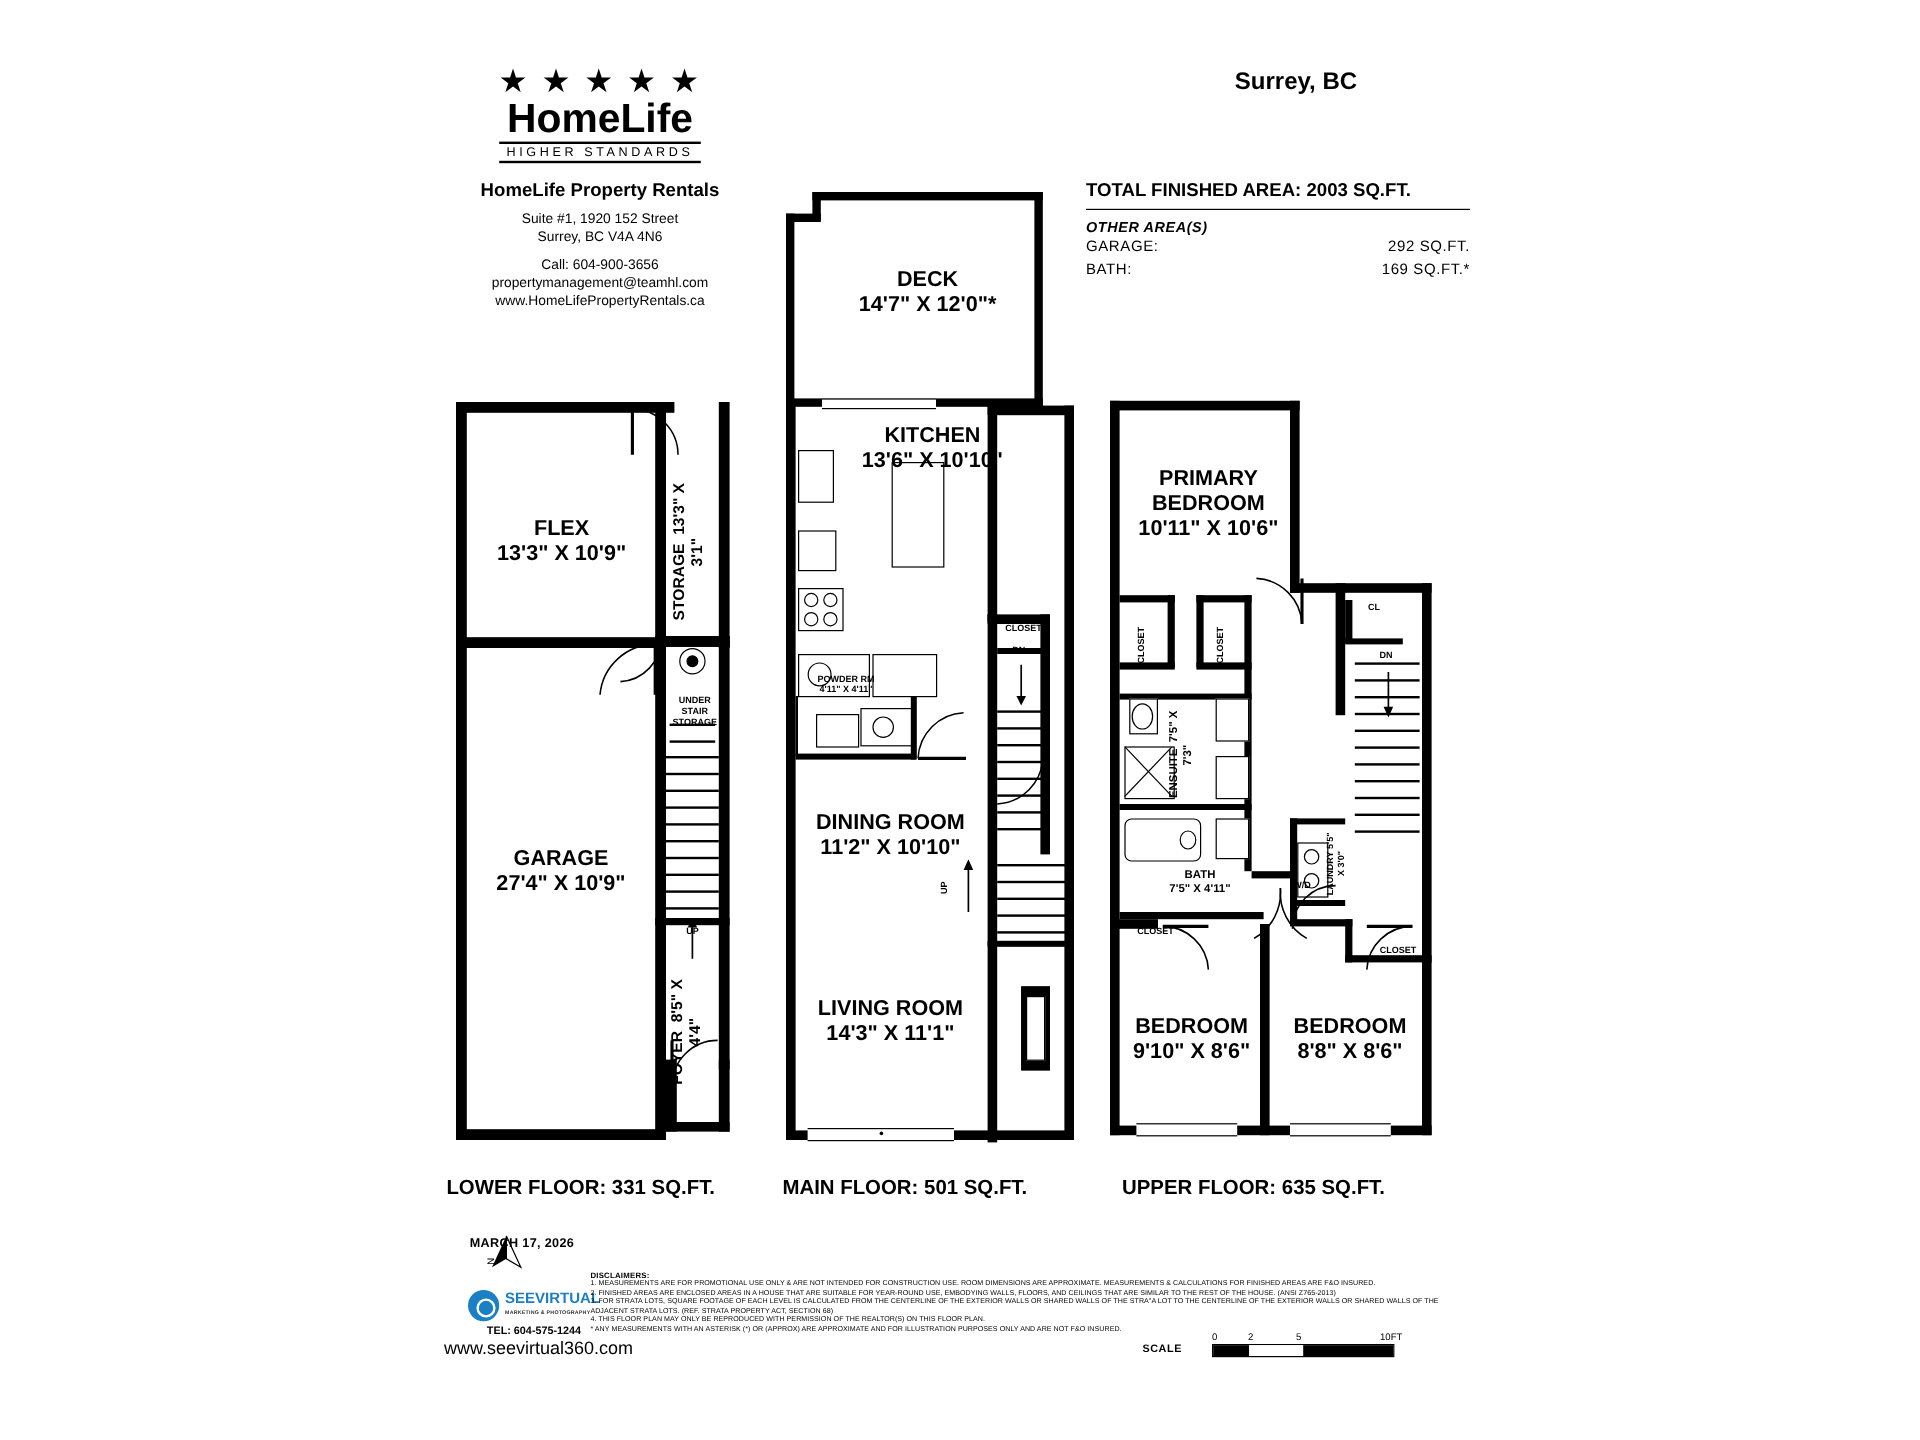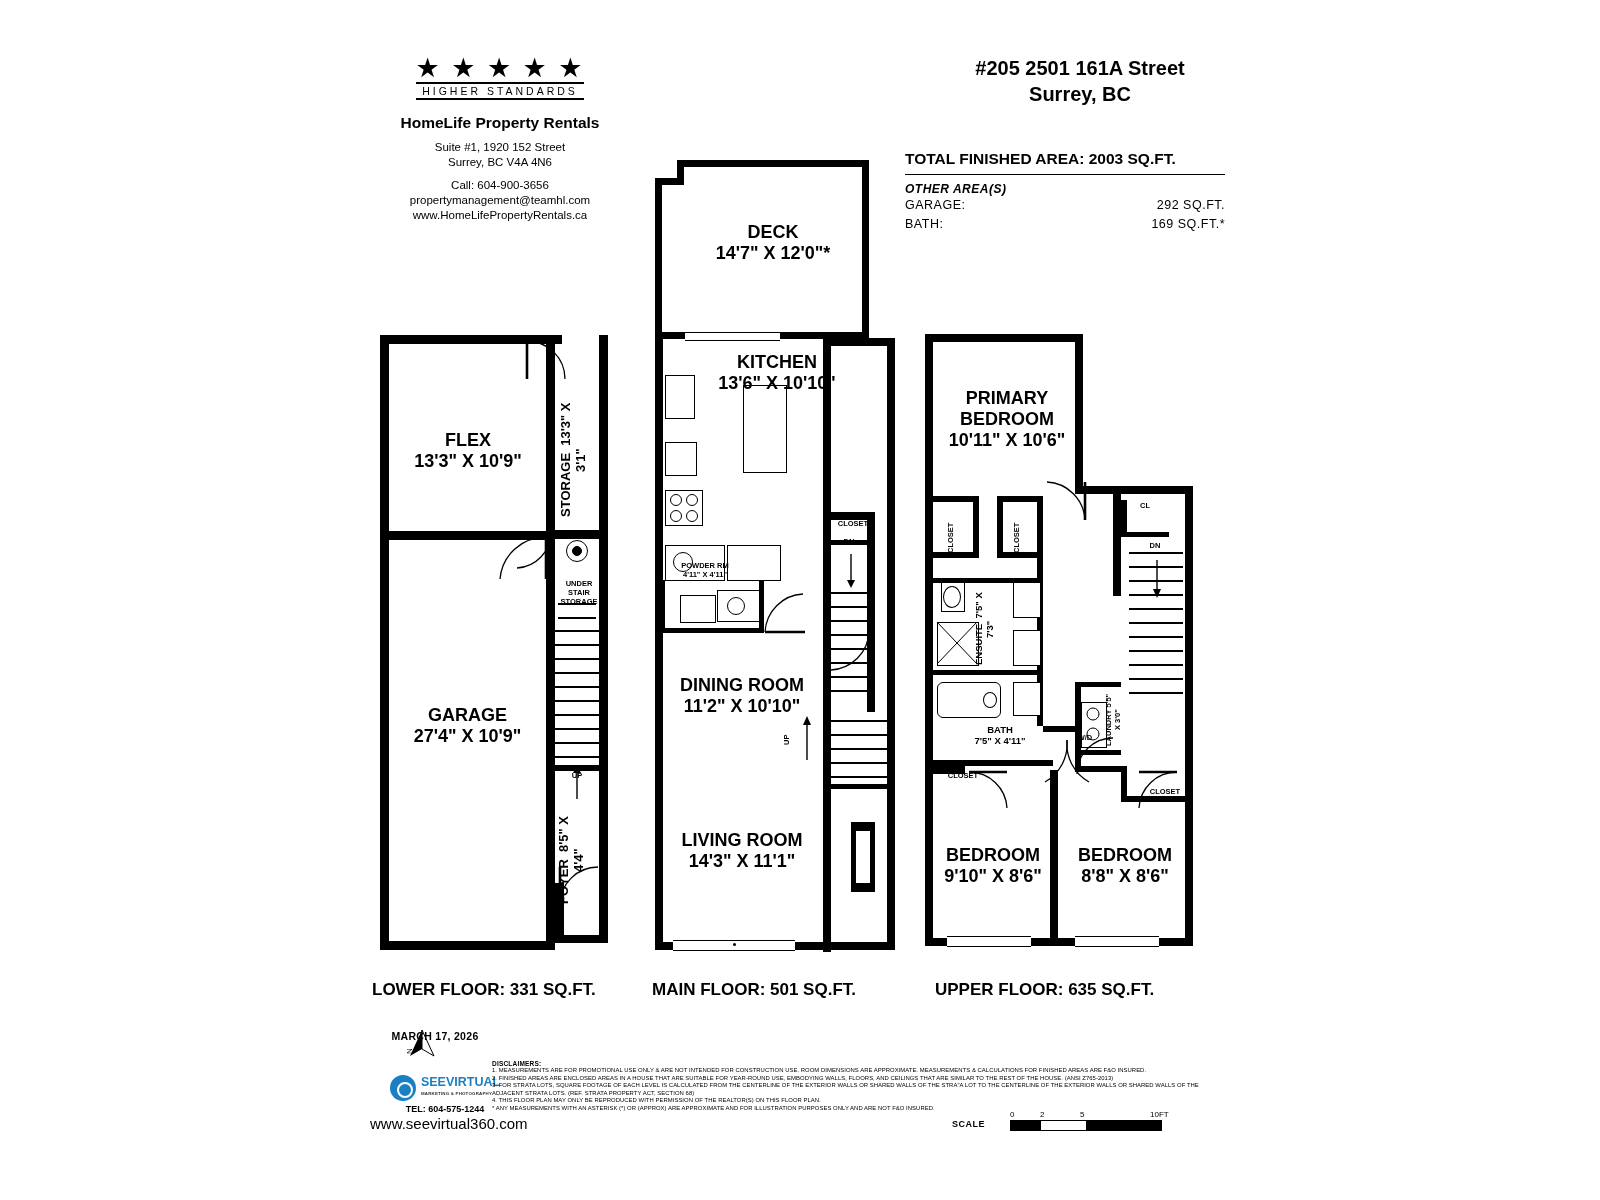--- a/index.html
+++ b/index.html
@@ -57,33 +57,33 @@
   .sc-bar i{display:block;height:100%;}
   .sc-lbl{position:absolute;left:-58px;top:-1px;font-size:9px;font-weight:bold;letter-spacing:.5px;}
   
   #compass{left:398px;top:1028px;width:46px;height:34px;}
 </style>
 </head>
 <body>
 
 <div class="abs" id="brand">
   <div class="stars">★ ★ ★ ★ ★</div>
+  <div class="logo-name">HomeLife</div>
   <div><span class="logo-sub">HIGHER STANDARDS</span></div>
   <div class="brand-company">HomeLife Property Rentals</div>
   <div class="brand-gap"></div>
   <div class="brand-line">Suite #1, 1920 152 Street</div>
   <div class="brand-line">Surrey, BC V4A 4N6</div>
   <div class="brand-gap"></div>
   <div class="brand-line">Call: 604-900-3656</div>
   <div class="brand-line">propertymanagement@teamhl.com</div>
   <div class="brand-line">www.HomeLifePropertyRentals.ca</div>
 </div>
 
 <div class="abs" id="addr">
-  <div class="addr1">#205 2501 161A Street</div>
   <div class="addr2">Surrey, BC</div>
 </div>
 
 <div class="abs" id="areabox">
   <div class="total">TOTAL FINISHED AREA:  2003 SQ.FT.</div>
   <div class="hr"></div>
   <div class="otherlbl">OTHER AREA(S)</div>
   <div class="arow">
     <span>GARAGE:</span>
     <span>292  SQ.FT.</span>

